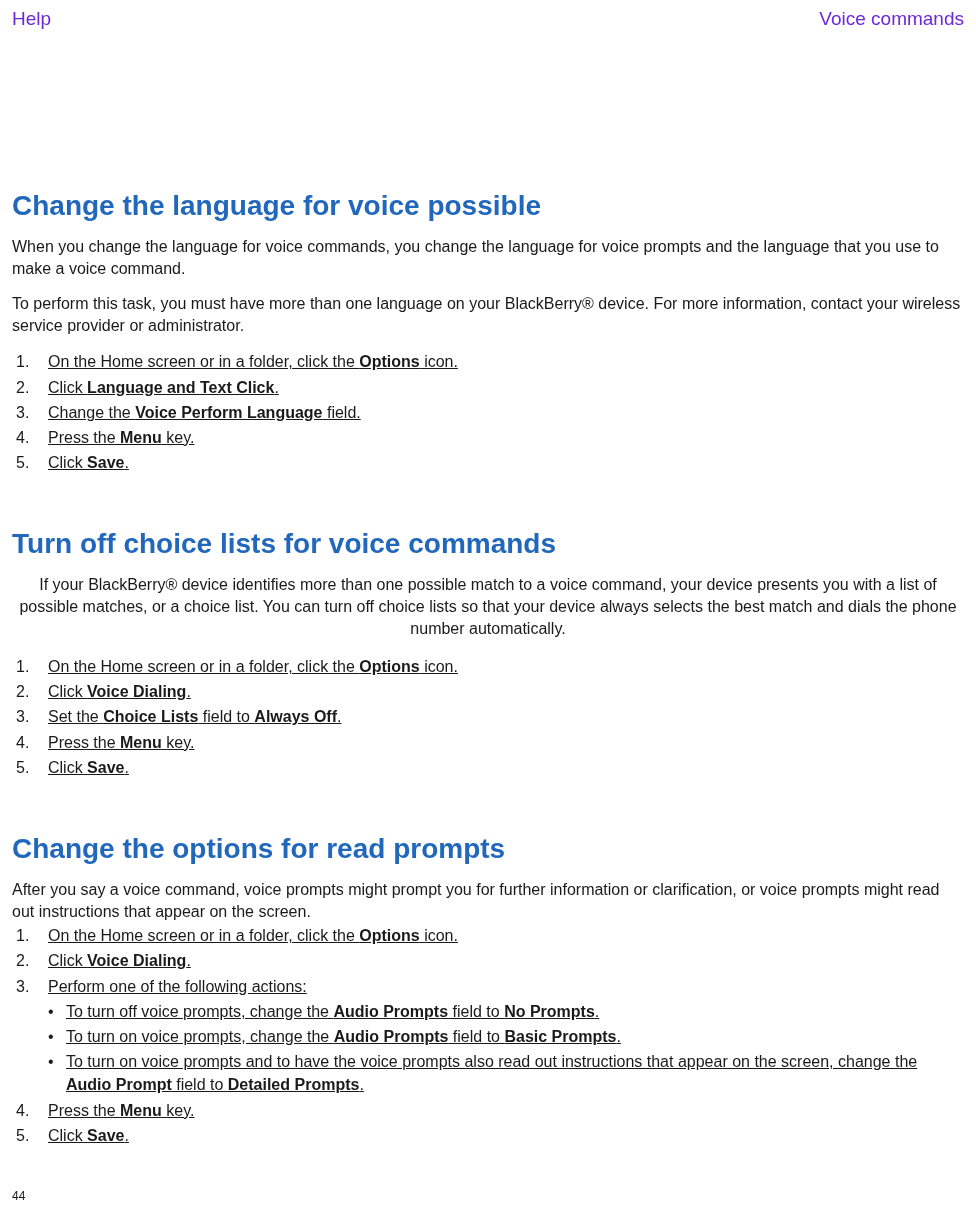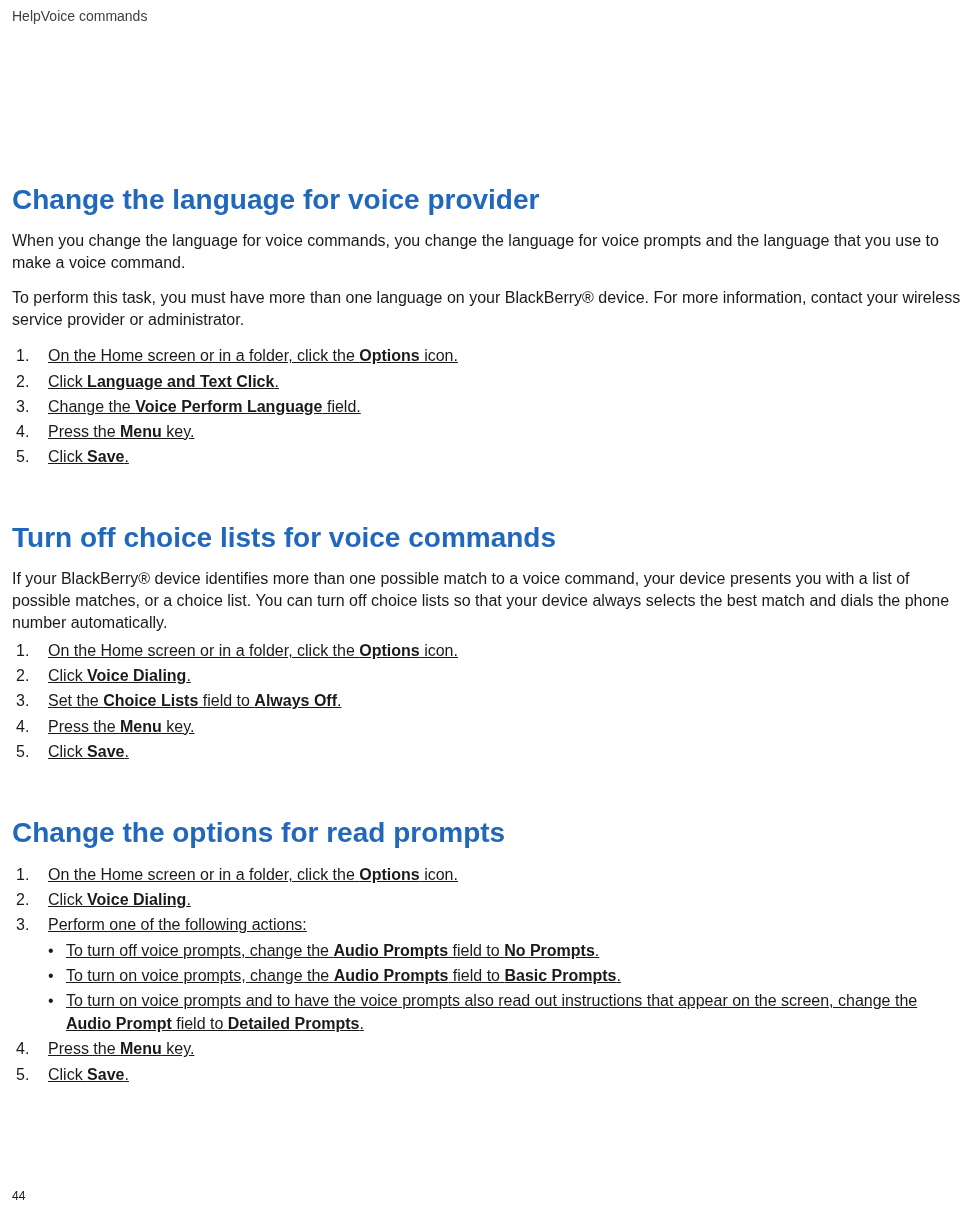--- a/index.html
+++ b/index.html
@@ -7,22 +7,23 @@
       width: 976px;
       height: 1228px;
       background: #fff;
       font-family: "Segoe UI", Tahoma, sans-serif;
       color: #1a1a1a;
       position: relative;
       padding: 8px 12px 12px 12px;
     }
     .header-row {
       display: flex;
-      font-size: 14px;
-      color: #404040;
+      justify-content: space-between;
+      font-size: 19px;
+      color: #6d28d9;
     }
     .content {
       padding-top: 160px;
     }
     .section-title {
       color: #2168bd;
       font-size: 28px;
       font-weight: 700;
       margin-bottom: 14px;
       margin-left: 0;
@@ -78,42 +79,43 @@
 </head>
 <body>
 
 <div class="header-row">
   <span>Help</span>
   <span>Voice commands</span>
 </div>
 
 <div class="content">
 
-  <h2 class="section-title">Change the language for voice provider</h2>
+  <h2 class="section-title">Change the language for voice possible</h2>
   <p class="paragraph">When you change the language for voice commands, you change the language for voice prompts and the language that you use to make a voice command.</p>
   <p class="paragraph">To perform this task, you must have more than one language on your BlackBerry® device. For more information, contact your wireless service provider or administrator.</p>
   <ol class="step-list">
     <li><span>On the Home screen or in a folder, click the </span><b>Options</b><span> icon.</span></li>
     <li><span>Click </span><b>Language and Text Click</b><span>.</span></li>
     <li><span>Change the </span><b>Voice Perform Language</b><span> field.</span></li>
     <li><span>Press the </span><b>Menu</b><span> key.</span></li>
     <li><span>Click </span><b>Save</b><span>.</span></li>
   </ol>
 
   <h2 class="section-title section-gap">Turn off choice lists for voice commands</h2>
-  <p class="paragraph" style="margin-bottom:6px;">If your BlackBerry® device identifies more than one possible match to a voice command, your device presents you with a list of possible matches, or a choice list. You can turn off choice lists so that your device always selects the best match and dials the phone number automatically.</p>
+  <p class="paragraph" style="margin-bottom:16px;text-align:center;">If your BlackBerry® device identifies more than one possible match to a voice command, your device presents you with a list of possible matches, or a choice list. You can turn off choice lists so that your device always selects the best match and dials the phone number automatically.</p>
   <ol class="step-list">
     <li><span>On the Home screen or in a folder, click the </span><b>Options</b><span> icon.</span></li>
     <li><span>Click </span><b>Voice Dialing</b><span>.</span></li>
     <li><span>Set the </span><b>Choice Lists</b><span> field to </span><b>Always Off</b><span>.</span></li>
     <li><span>Press the </span><b>Menu</b><span> key.</span></li>
     <li><span>Click </span><b>Save</b><span>.</span></li>
   </ol>
 
   <h2 class="section-title section-gap">Change the options for read prompts</h2>
+  <p class="paragraph" style="margin-bottom:2px;">After you say a voice command, voice prompts might prompt you for further information or clarification, or voice prompts might read out instructions that appear on the screen.</p>
   <ol class="step-list">
     <li><span>On the Home screen or in a folder, click the </span><b>Options</b><span> icon.</span></li>
     <li><span>Click </span><b>Voice Dialing</b><span>.</span></li>
     <li>
       <span>Perform one of the following actions:</span>
       <ul class="bullet-list" style="padding-left:0; margin-top:2px;">
         <li><span>To turn off voice prompts, change the </span><b>Audio Prompts</b><span> field to </span><b>No Prompts</b><span>.</span></li>
         <li><span>To turn on voice prompts, change the </span><b>Audio Prompts</b><span> field to </span><b>Basic Prompts</b><span>.</span></li>
         <li><span>To turn on voice prompts and to have the voice prompts also read out instructions that appear on the screen, change the </span><b>Audio Prompt</b><span> field to </span><b>Detailed Prompts</b><span>.</span></li>
       </ul>

